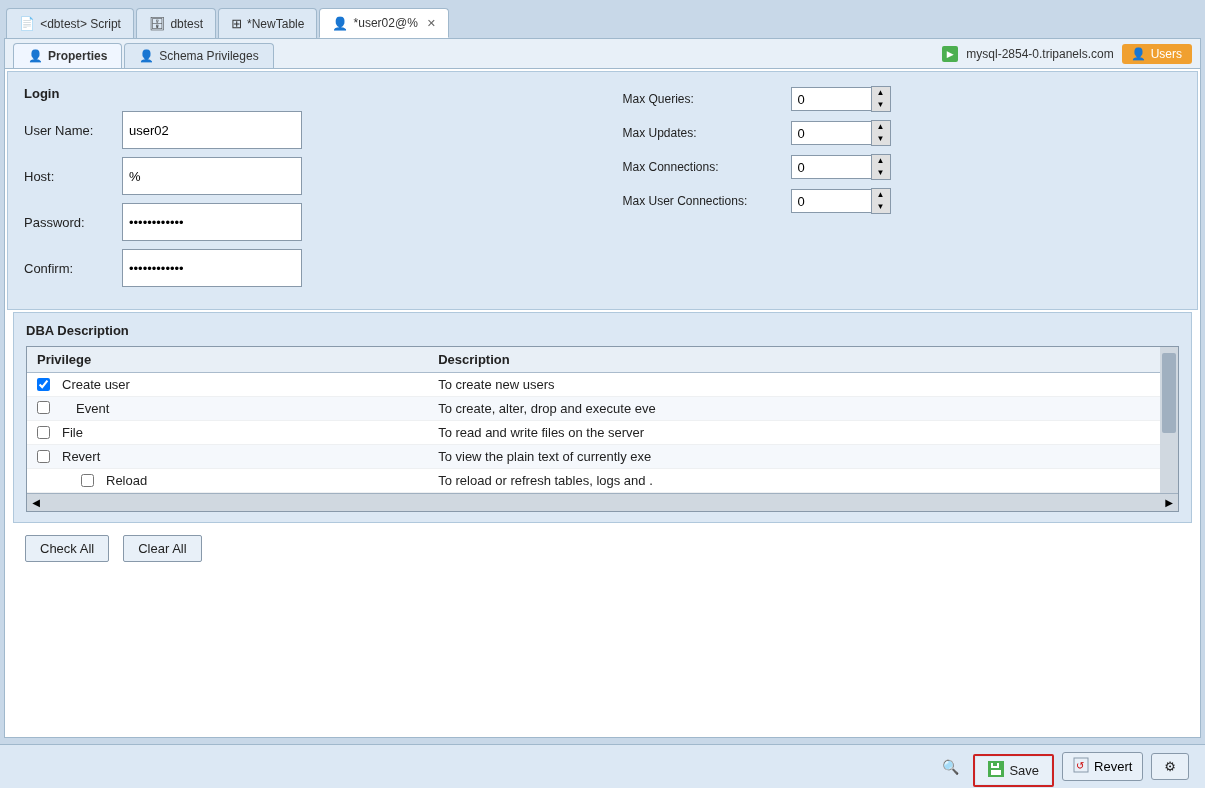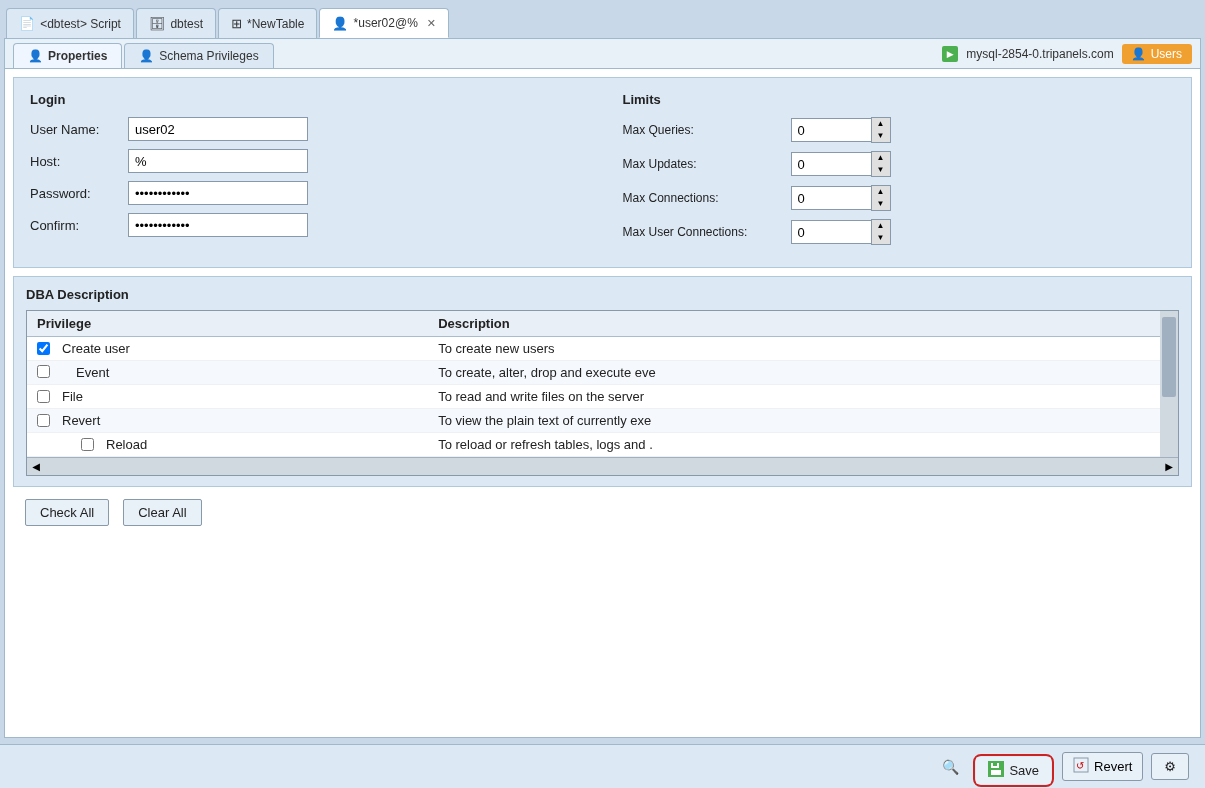--- a/index.html
+++ b/index.html
@@ -117,21 +117,21 @@
       border: none;
       border-radius: 3px;
       cursor: pointer;
       font-size: 12px;
     }
 
     
     .form-area {
       padding: 14px 16px;
       background: #dce8f4;
-      margin: 8px;
+      margin: 2px;
       border: 1px solid #b0c8dc;
     }
 
     .form-grid {
       display: flex;
       gap: 40px;
     }
 
     .form-section {
       flex: 1;
@@ -153,21 +153,21 @@
 
     .form-label {
       min-width: 90px;
       font-size: 13px;
       color: #222;
     }
 
     .form-input {
       border: 1px solid #8899aa;
       background: white;
-      padding: 4px 6px;
+      padding: 18px 6px;
       font-size: 13px;
       width: 180px;
       height: 24px;
     }
 
     .limits-section {
       flex: 1;
     }
 
     .limits-row {
@@ -369,21 +369,21 @@
       border: 1px solid #8899aa;
       background: #e8f0f8;
       cursor: pointer;
       font-size: 13px;
       color: #222;
       border-radius: 3px;
     }
 
     .save-btn-wrapper {
       border: 2px solid #cc2222;
-      border-radius: 8px;
+      border-radius: 2px;
       padding: 1px;
       margin-top: 7px;
     }
 
     .save-btn {
       display: flex;
       align-items: center;
       gap: 5px;
       padding: 4px 12px;
       background: #e8f0f8;
@@ -493,21 +493,20 @@
           <input class="form-input" type="password" value="••••••••••••" style="">
         </div>
 
         <div class="form-row">
           <span class="form-label">Confirm:</span>
           <input class="form-input" type="password" value="••••••••••••" style="">
         </div>
       </div>
 
       <div class="limits-section">
-        <div class="section-title">Limits</div>
 
         <div class="limits-row">
           <span class="limits-label">Max Queries:</span>
           <div class="spinner-container">
             <input class="spinner-input" type="text" value="0" style="">
             <div class="spinner-buttons">
               <button class="spinner-btn">▲</button>
               <button class="spinner-btn">▼</button>
             </div>
           </div>

